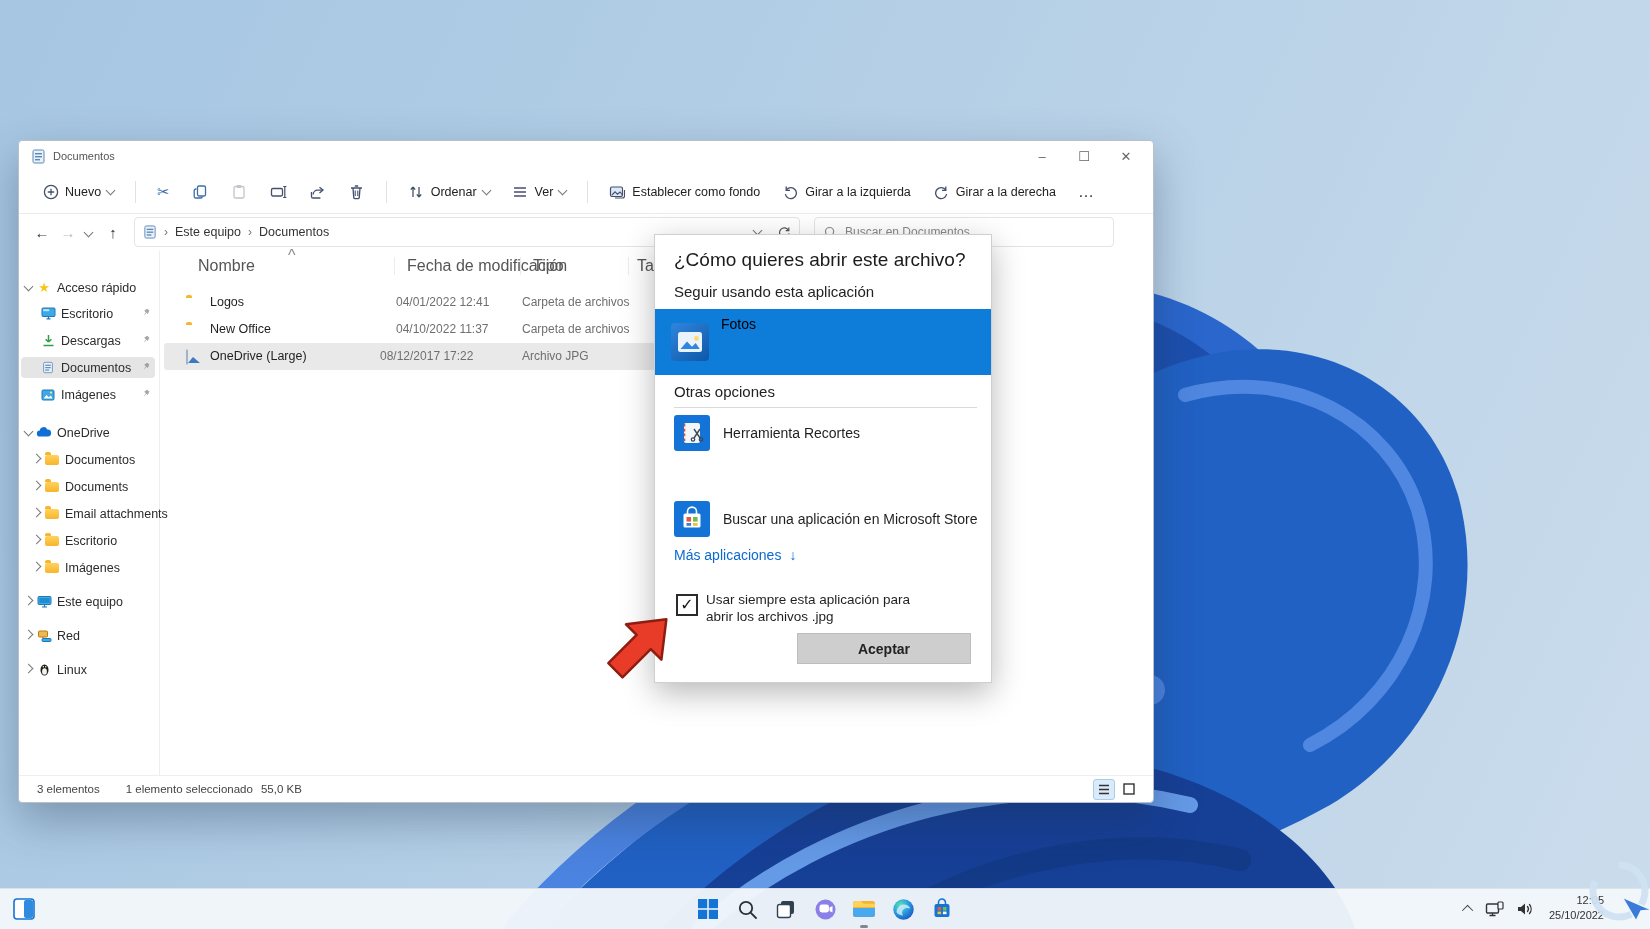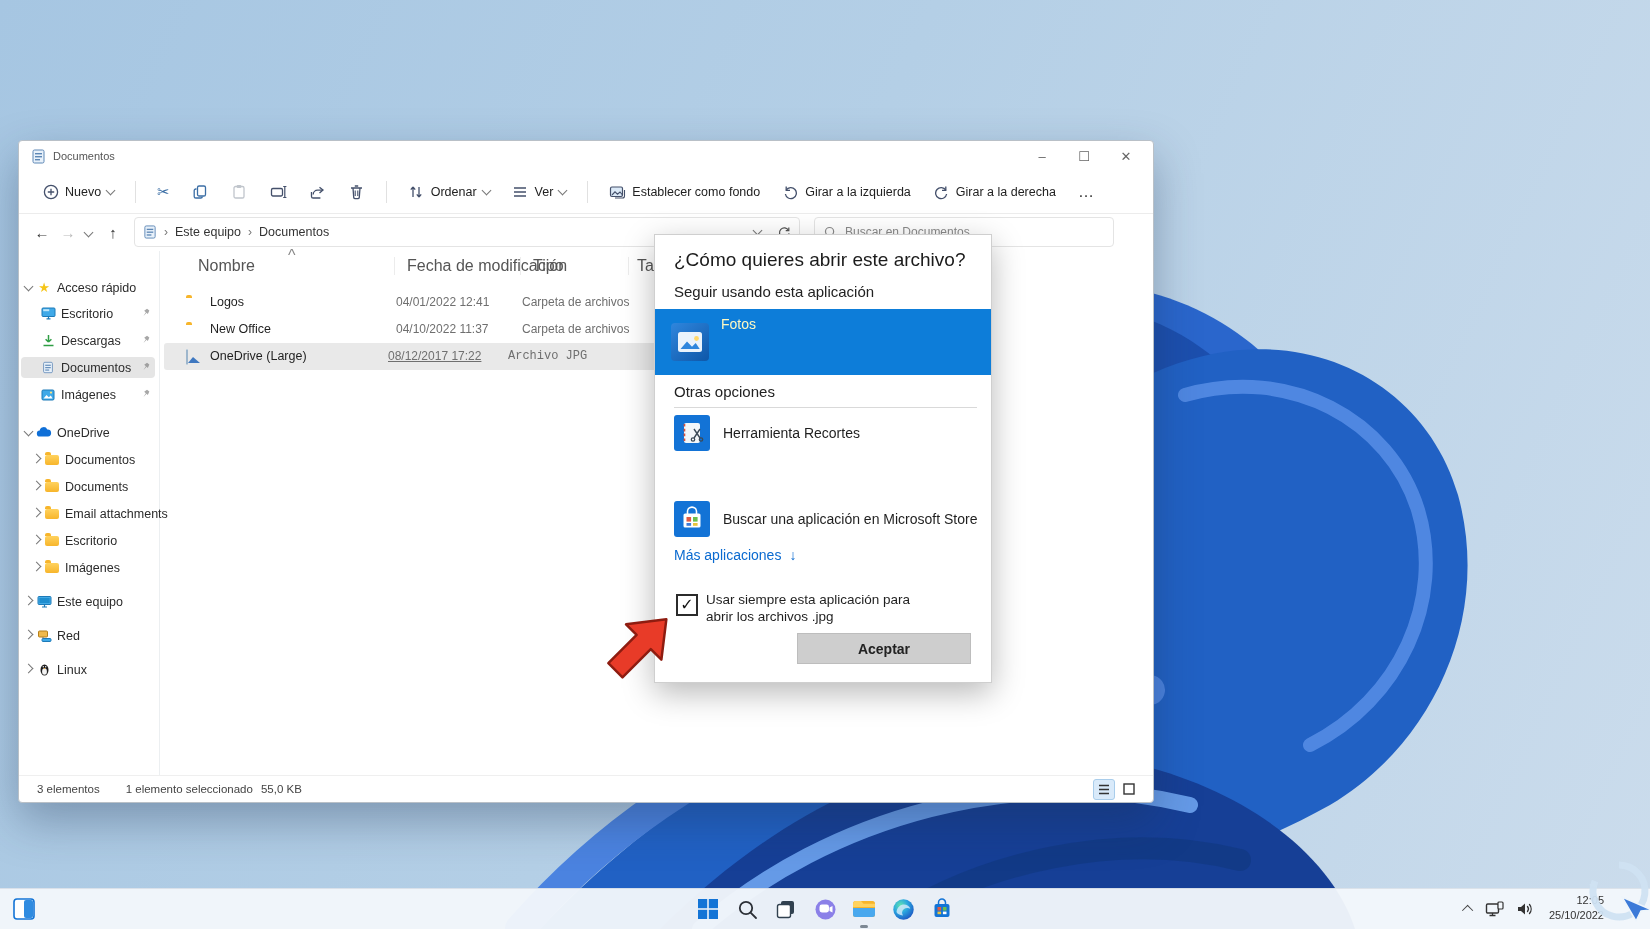--- a/index.html
+++ b/index.html
@@ -58,21 +58,21 @@
   .statusbar{position:absolute;left:0;bottom:0;right:0;height:26px;border-top:1px solid #efefef;
     display:flex;align-items:center;font-size:11.5px;color:#444;padding:0 18px;gap:26px;border-radius:0 0 8px 8px;}
   .view-toggles{position:absolute;right:14px;top:3px;display:flex;gap:4px;}
   .vt{width:20px;height:19px;display:flex;align-items:center;justify-content:center;border-radius:3px;}
   .vt.active{background:#d9eafa;border:1px solid #a9cdeb;}
   
   #dlg{position:absolute;left:654px;top:234px;width:336px;height:447px;background:#fff;
     border:1px solid #cfcfcf;box-shadow:0 10px 30px rgba(0,0,0,.28);z-index:5;}
   .dlg-title{position:absolute;left:19px;top:14px;font-size:19px;color:#1b1b1b;}
   .dlg-sub{position:absolute;left:19px;top:48px;font-size:15px;color:#222;}
-  .app-primary{position:absolute;left:0;top:74px;width:336px;height:66px;background:#0d7dd9;color:#fef9c3;}
+  .app-primary{position:absolute;left:0;top:74px;width:336px;height:66px;background:#0d7dd9;color:#000000;}
   .app-primary .ap-name{position:absolute;left:66px;top:7px;font-size:14px;}
   .app-primary .ap-desc{position:absolute;left:66px;top:24px;width:258px;font-size:11px;line-height:13.5px;}
   .app-ico{position:absolute;left:16px;top:14px;width:38px;height:38px;border-radius:4px;}
   .otras{position:absolute;left:19px;top:148px;font-size:15px;color:#222;}
   .dlg-divider{position:absolute;left:19px;right:14px;top:172px;height:1px;background:#d9d9d9;}
   .app-row{position:absolute;left:19px;right:14px;height:38px;}
   .app-row .ar-ico{position:absolute;left:0;top:0;width:36px;height:36px;border-radius:3px;background:#1373d6;}
   .app-row .ar-lbl{position:absolute;left:49px;top:10px;font-size:14px;color:#1f1f1f;white-space:nowrap;}
   .more-link{position:absolute;left:19px;top:312px;font-size:14px;color:#0a6ad0;display:flex;gap:8px;align-items:center;}
   .chk-row{position:absolute;left:21px;top:356px;}
@@ -451,22 +451,22 @@
       </div>
       <div class="fl-row" style="top:65px;">
         <span class="cell" style="left:22px;top:8px;"><span class="folder-sm" style="width:16px;height:11px;"></span></span>
         <span class="cell" style="left:46px;">New Office</span>
         <span class="cell dim" style="left:232px;">04/10/2022 11:37</span>
         <span class="cell dim" style="left:358px;">Carpeta de archivos</span>
       </div>
       <div class="fl-row sel" style="top:92px;">
         <span class="cell" style="left:22px;top:7px;"><span class="img-ico"></span></span>
         <span class="cell" style="left:46px;">OneDrive (Large)</span>
-        <span class="cell dim" style="left:224px;text-decoration:underline;">08/12/2017 17:22</span>
-        <span class="cell dim" style="left:344px;font-family:Liberation Mono, monospace;">Archivo JPG</span>
+        <span class="cell dim" style="left:216px;">08/12/2017 17:22</span>
+        <span class="cell dim" style="left:358px;">Archivo JPG</span>
       </div>
     </div>
 
     <div class="statusbar">
       <span>3 elementos</span>
       <span style="display:flex;gap:8px;">
         <span>1 elemento seleccionado</span>
         <span>55,0 KB</span>
       </span>
       <span class="view-toggles">

